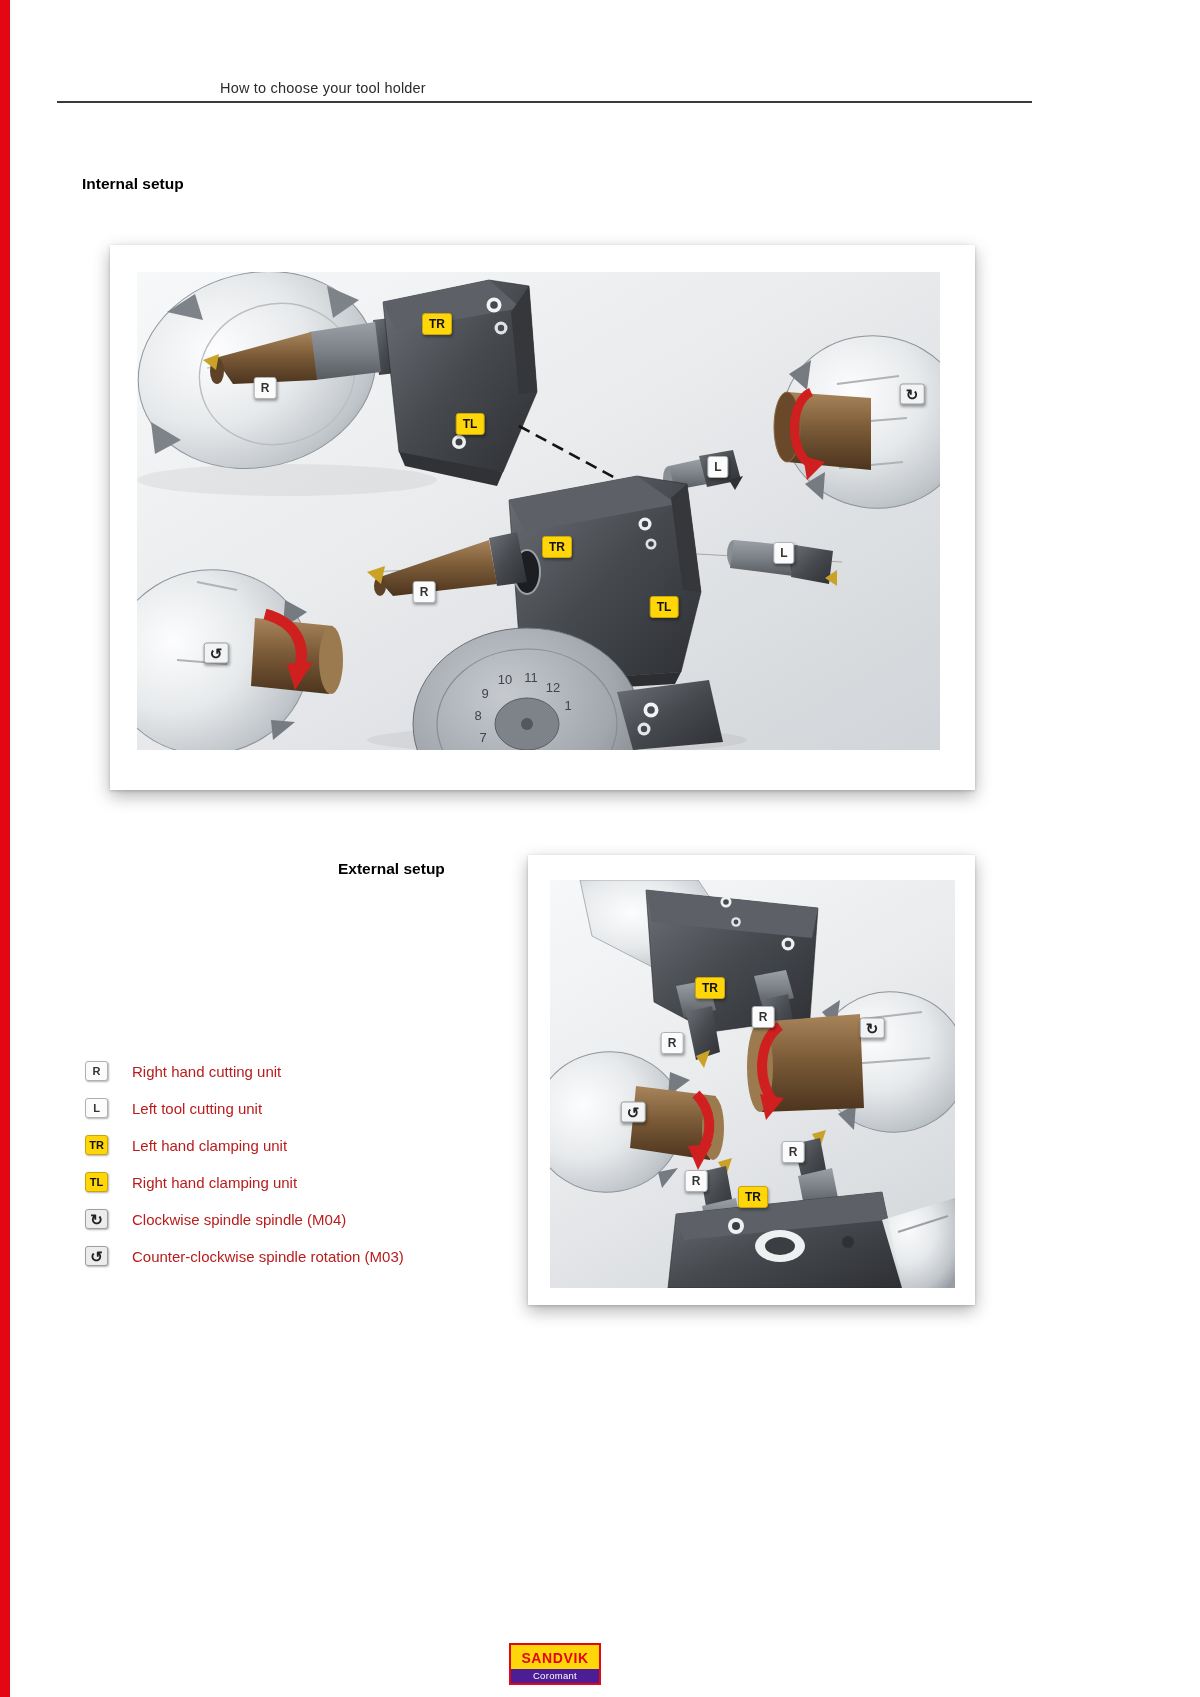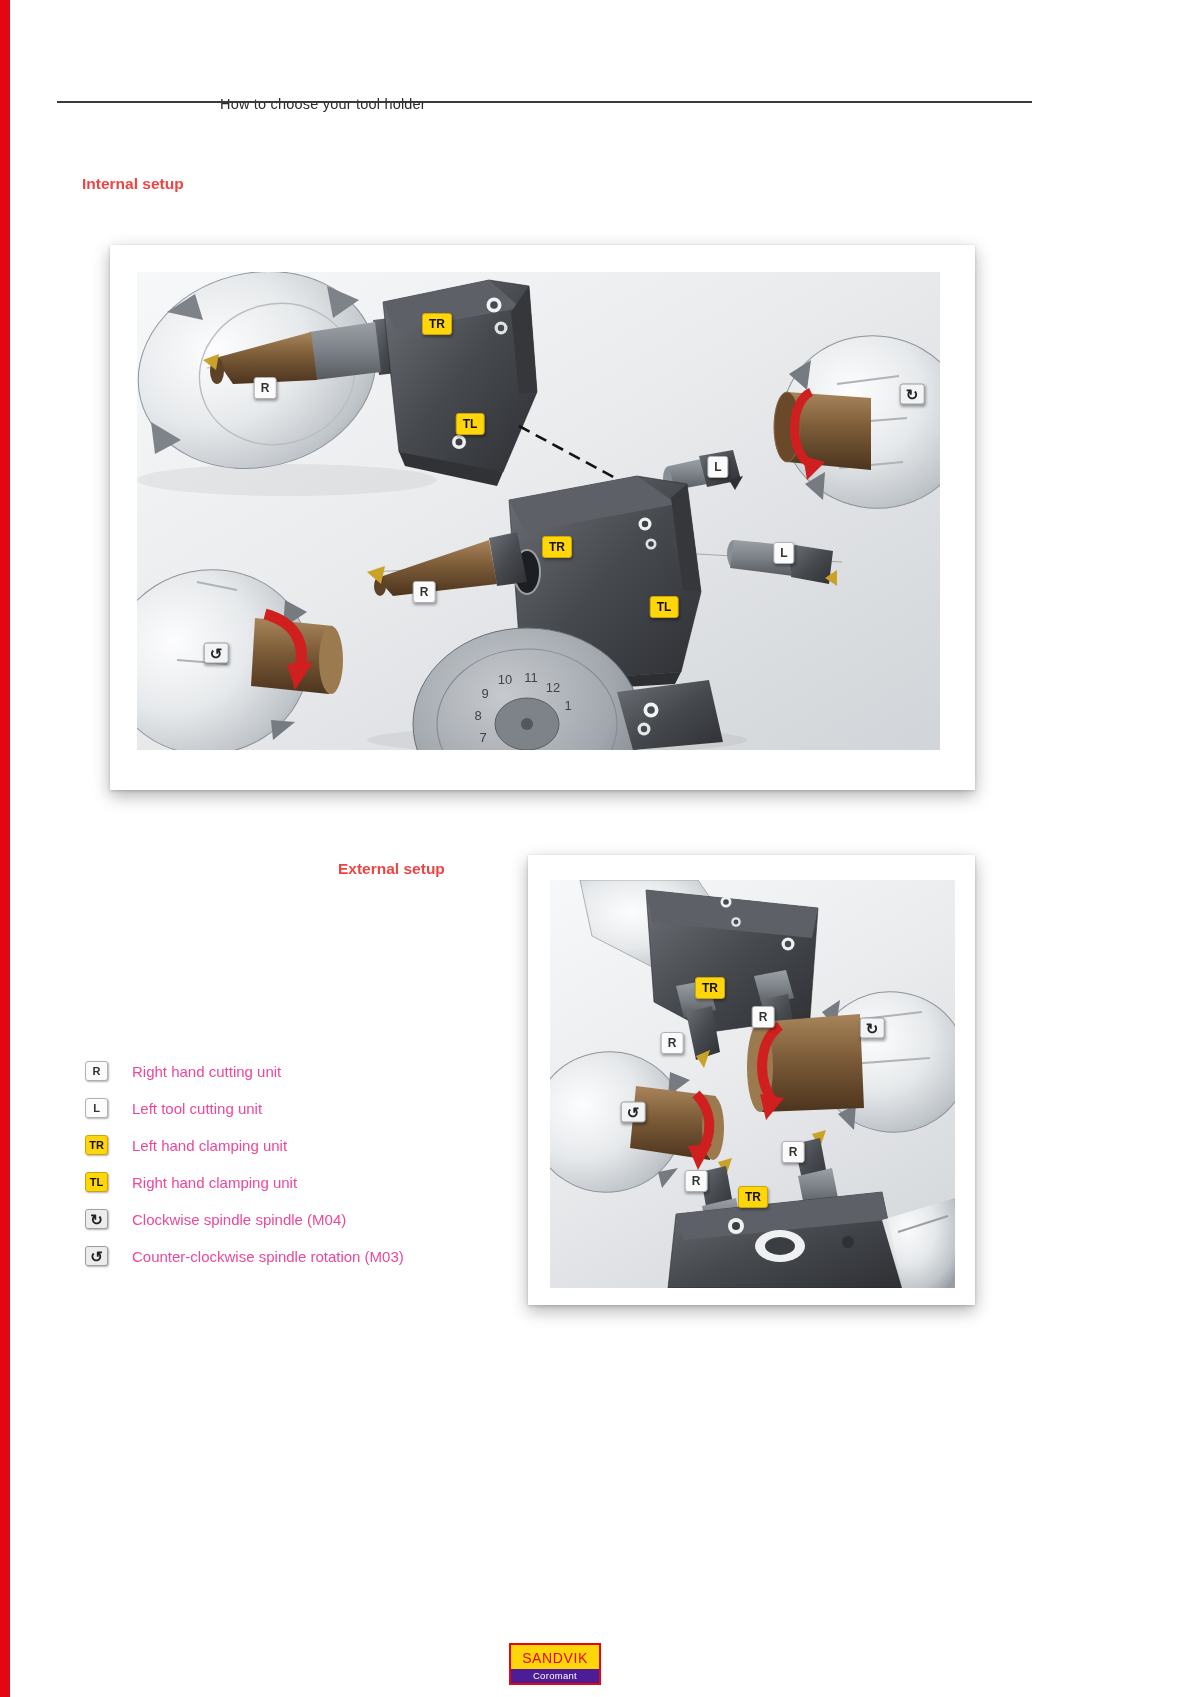--- a/index.html
+++ b/index.html
@@ -4,24 +4,24 @@
 <style>
   * { margin:0; padding:0; box-sizing:border-box; }
   html,body { width:1200px; height:1697px; }
   body {
     position:relative; background:#ffffff;
     font-family:"Liberation Sans", sans-serif; color:#1a1a1a;
     overflow:hidden;
   }
   .red-stripe { position:absolute; left:0; top:0; width:10px; height:1697px; background:#e30613; }
 
-  .header-text { position:absolute; left:220px; top:96px; font-size:14.5px; color:#2b2b2b; letter-spacing:.2px; }
+  .header-text { position:absolute; left:220px; top:80px; font-size:14.5px; color:#2b2b2b; letter-spacing:.2px; }
   .header-rule { position:absolute; left:57px; top:101px; width:975px; height:1.5px; background:#3a3a3a; }
 
-  .section-title { position:absolute; font-size:15.5px; font-weight:bold; color:#ef4444; }
+  .section-title { position:absolute; font-size:15.5px; font-weight:bold; color:#000000; }
   #internal-title { left:82px; top:175px; }
   #external-title { left:338px; top:860px; }
 
   .figure { position:absolute; background:#fff;
     box-shadow:0 6px 16px rgba(0,0,0,.30), 0 1px 3px rgba(0,0,0,.18); }
   #fig-internal { left:110px; top:245px; width:865px; height:545px; }
   #fig-internal .panel { position:absolute; left:27px; top:27px; width:803px; height:478px; }
   #fig-external { left:528px; top:855px; width:447px; height:450px; }
   #fig-external .panel { position:absolute; left:22px; top:25px; width:405px; height:408px; }
   .panel { background:linear-gradient(150deg,#f7f8f9 0%,#e9ebed 45%,#d1d4d8 100%); overflow:hidden; }
@@ -35,25 +35,25 @@
   .tag-rot { background:#f2f3f4; color:#222; border:1px solid #9aa0a4; font-size:15px; padding:2px 5px; }
 
   .legend { position:absolute; left:85px; top:1060px; display:flex; flex-direction:column; gap:15px; }
   .legend-row { display:flex; align-items:center; height:22px; }
   .licon { width:23px; height:20px; display:flex; align-items:center; justify-content:center;
     border-radius:3px; font-size:11px; font-weight:bold; box-shadow:1px 1px 2px rgba(0,0,0,.3);
     margin-right:24px; flex:none; line-height:1; }
   .licon-white { background:#fbfbfb; border:1px solid #aeb2b6; color:#333; }
   .licon-yellow { background:#ffd60a; border:1px solid #caa50a; color:#111; }
   .licon-rot { background:#ececec; border:1px solid #9aa0a4; color:#222; font-size:15px; }
-  .legend-text { font-size:15px; color:#ec4899; }
+  .legend-text { font-size:15px; color:#b91c1c; }
 
   .logo { position:absolute; left:509px; top:1643px; width:92px; border:2px solid #e30613;
     background:#ffd60a; text-align:center; }
-  .logo-top { font-size:14px; font-weight:normal; color:#e30613; letter-spacing:.6px; padding:5px 2px 3px; }
+  .logo-top { font-size:14px; font-weight:bold; color:#e30613; letter-spacing:.6px; padding:5px 2px 3px; }
   .logo-bottom { background:#4c1d95; color:#fff; font-size:9.5px; padding:1px 0 2px; letter-spacing:.3px; }
 
   .turret-num { font-family:"Liberation Sans", sans-serif; font-size:13px; fill:#41454a; }
 </style>
 </head>
 <body>
 
 <div class="red-stripe"></div>
 
 <span class="header-text">How to choose your tool holder</span>

